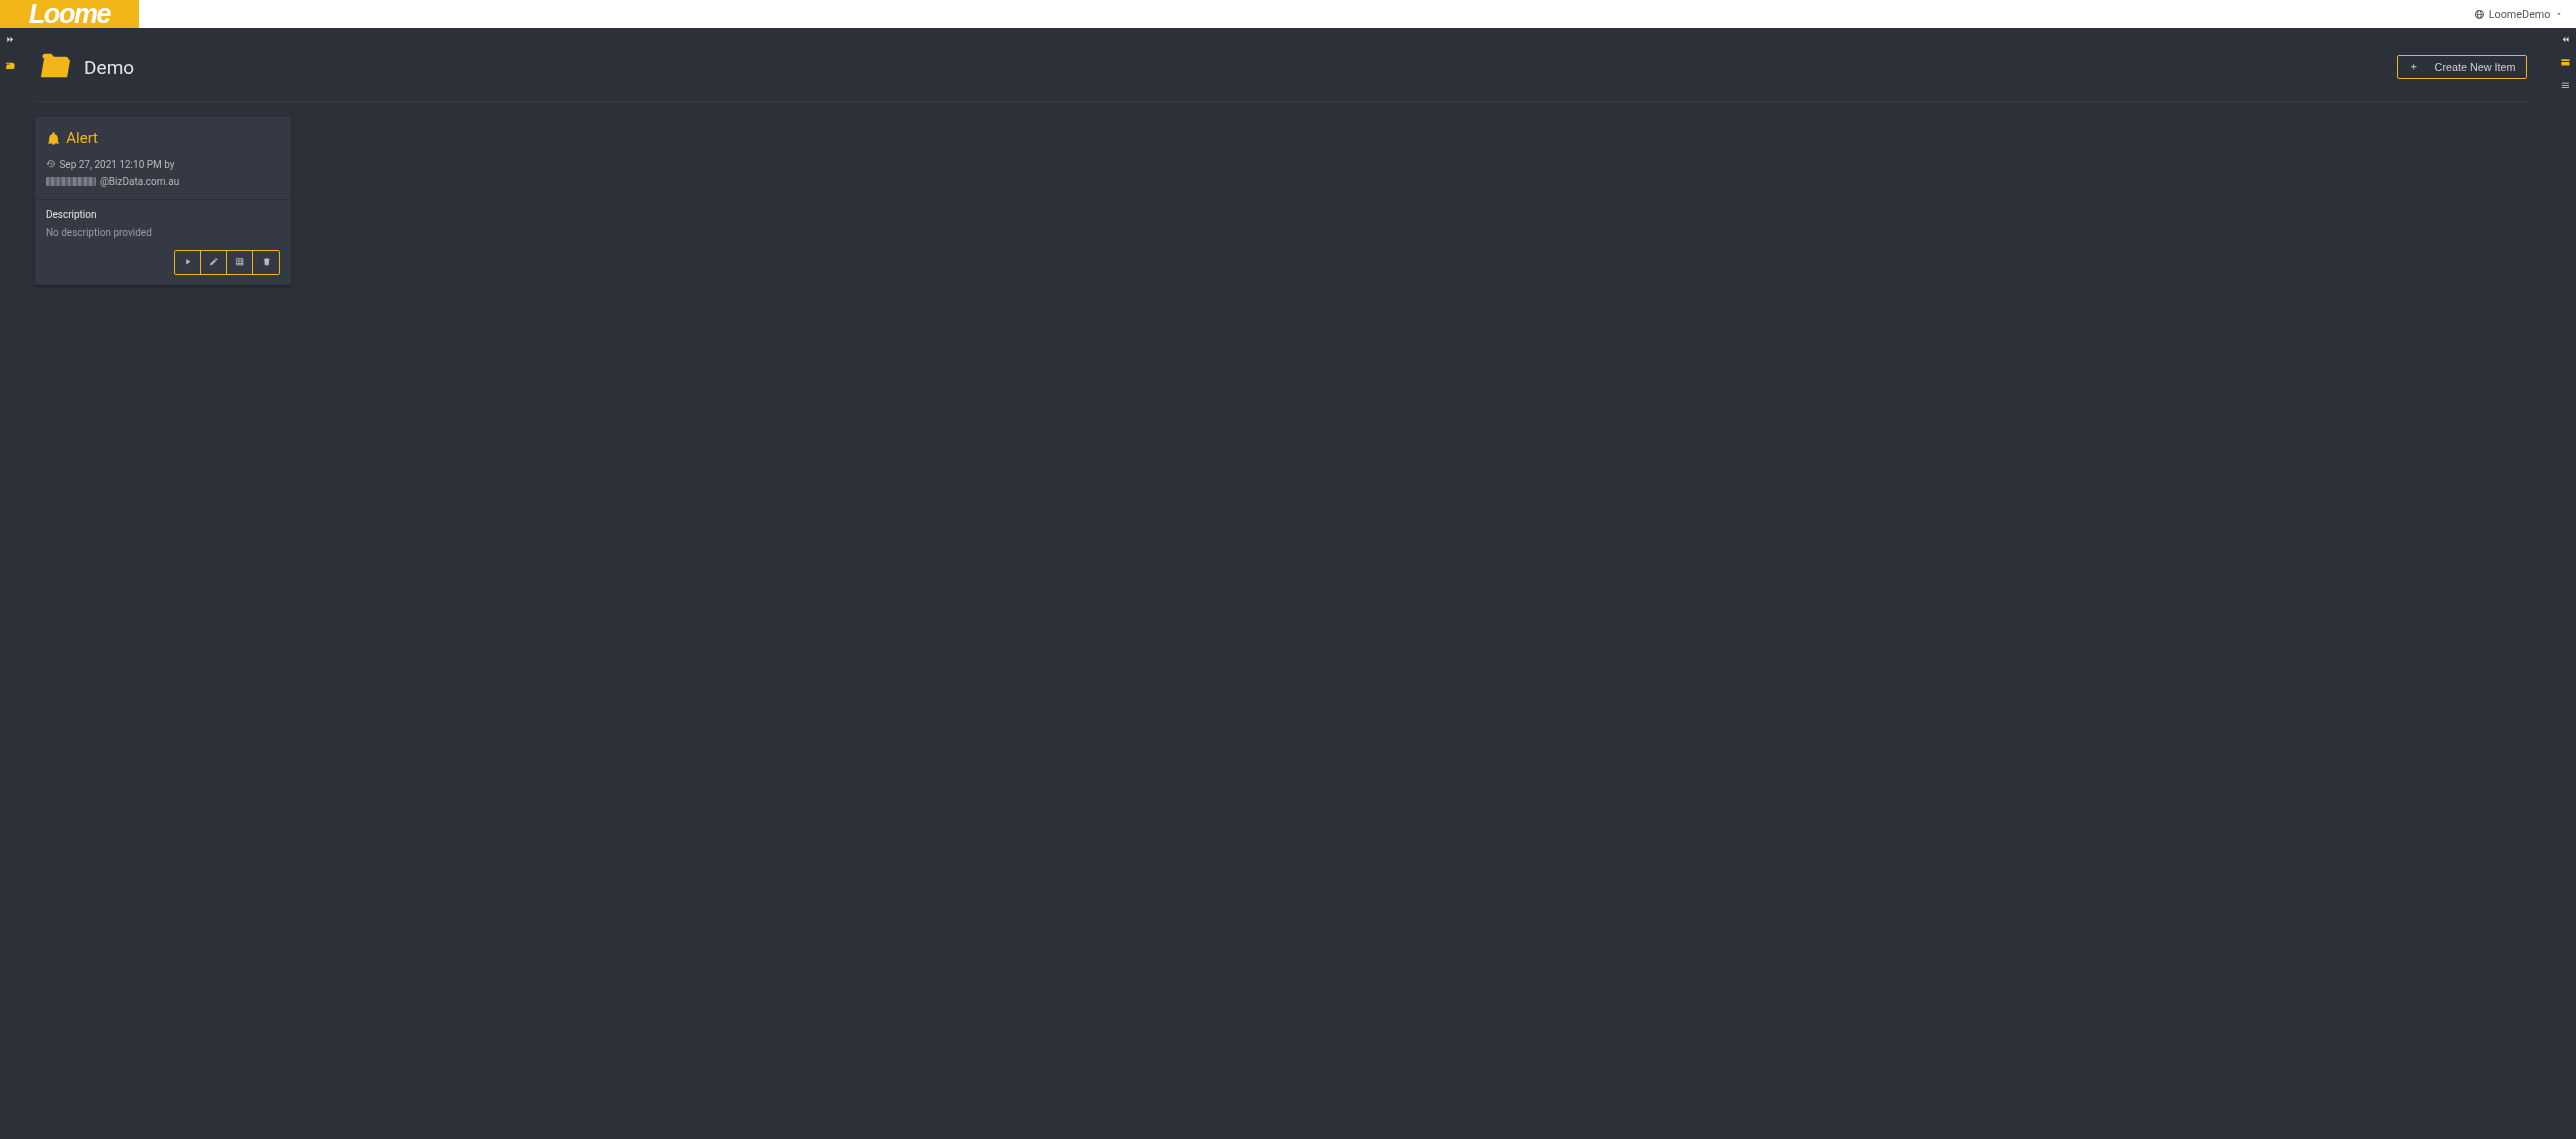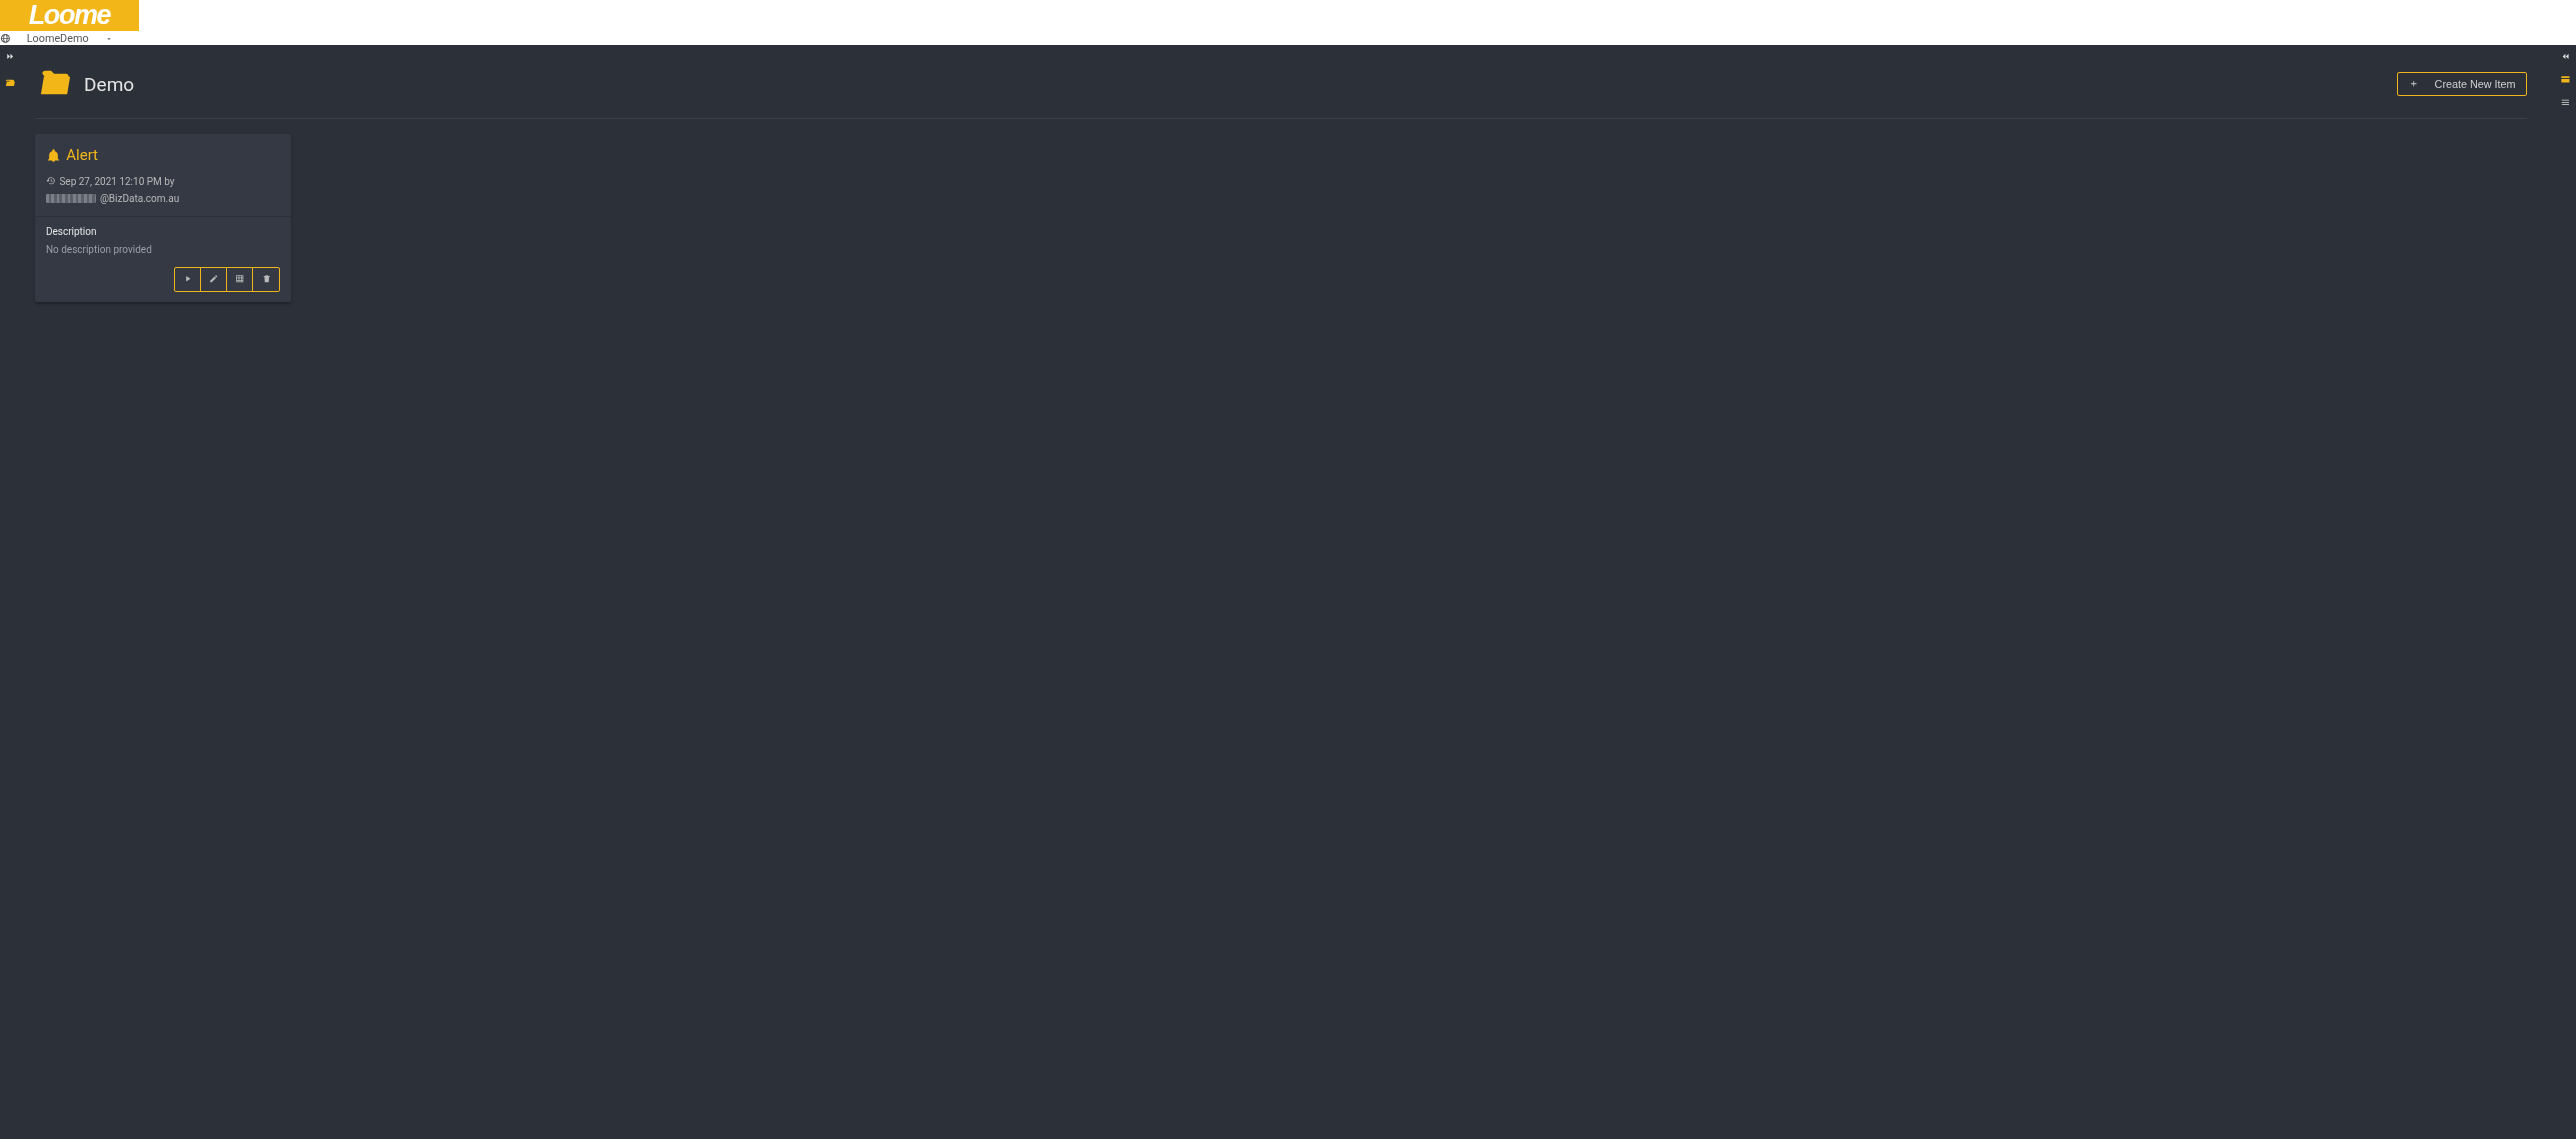--- a/index.html
+++ b/index.html
@@ -7,24 +7,23 @@
   body {
     font-family: -apple-system, BlinkMacSystemFont, "Segoe UI", Roboto, "Helvetica Neue", Arial, sans-serif;
     background: #2c3039;
     color: #cccccc;
     font-size: 10.8px;
   }
 
   
   .topbar {
     background: #ffffff;
-    height: 45px;
+    height: 28px;
     display: flex;
     align-items: stretch;
-    flex-direction: column;
   }
   .logo-box {
     width: 139px;
     background: #f2b619;
     display: flex;
     align-items: center;
     justify-content: center;
   }
   .logo-text {
     font-family: Arial, sans-serif;
@@ -33,21 +32,21 @@
     color: #ffffff;
     letter-spacing: -1.4px;
     font-style: italic;
   }
   .topbar-spacer { flex: 1; }
   .tenant-menu {
     display: flex;
     align-items: center;
     padding-right: 13.5px;
     color: #555;
-    gap: 16px;
+    gap: 4px;
     cursor: pointer;
   }
   .tenant-menu svg { width:10.8px; height:10.8px; fill:#555; }
 
   
   .workspace {
     position: relative;
     display: flex;
     height: calc(100% - 41px);
   }

